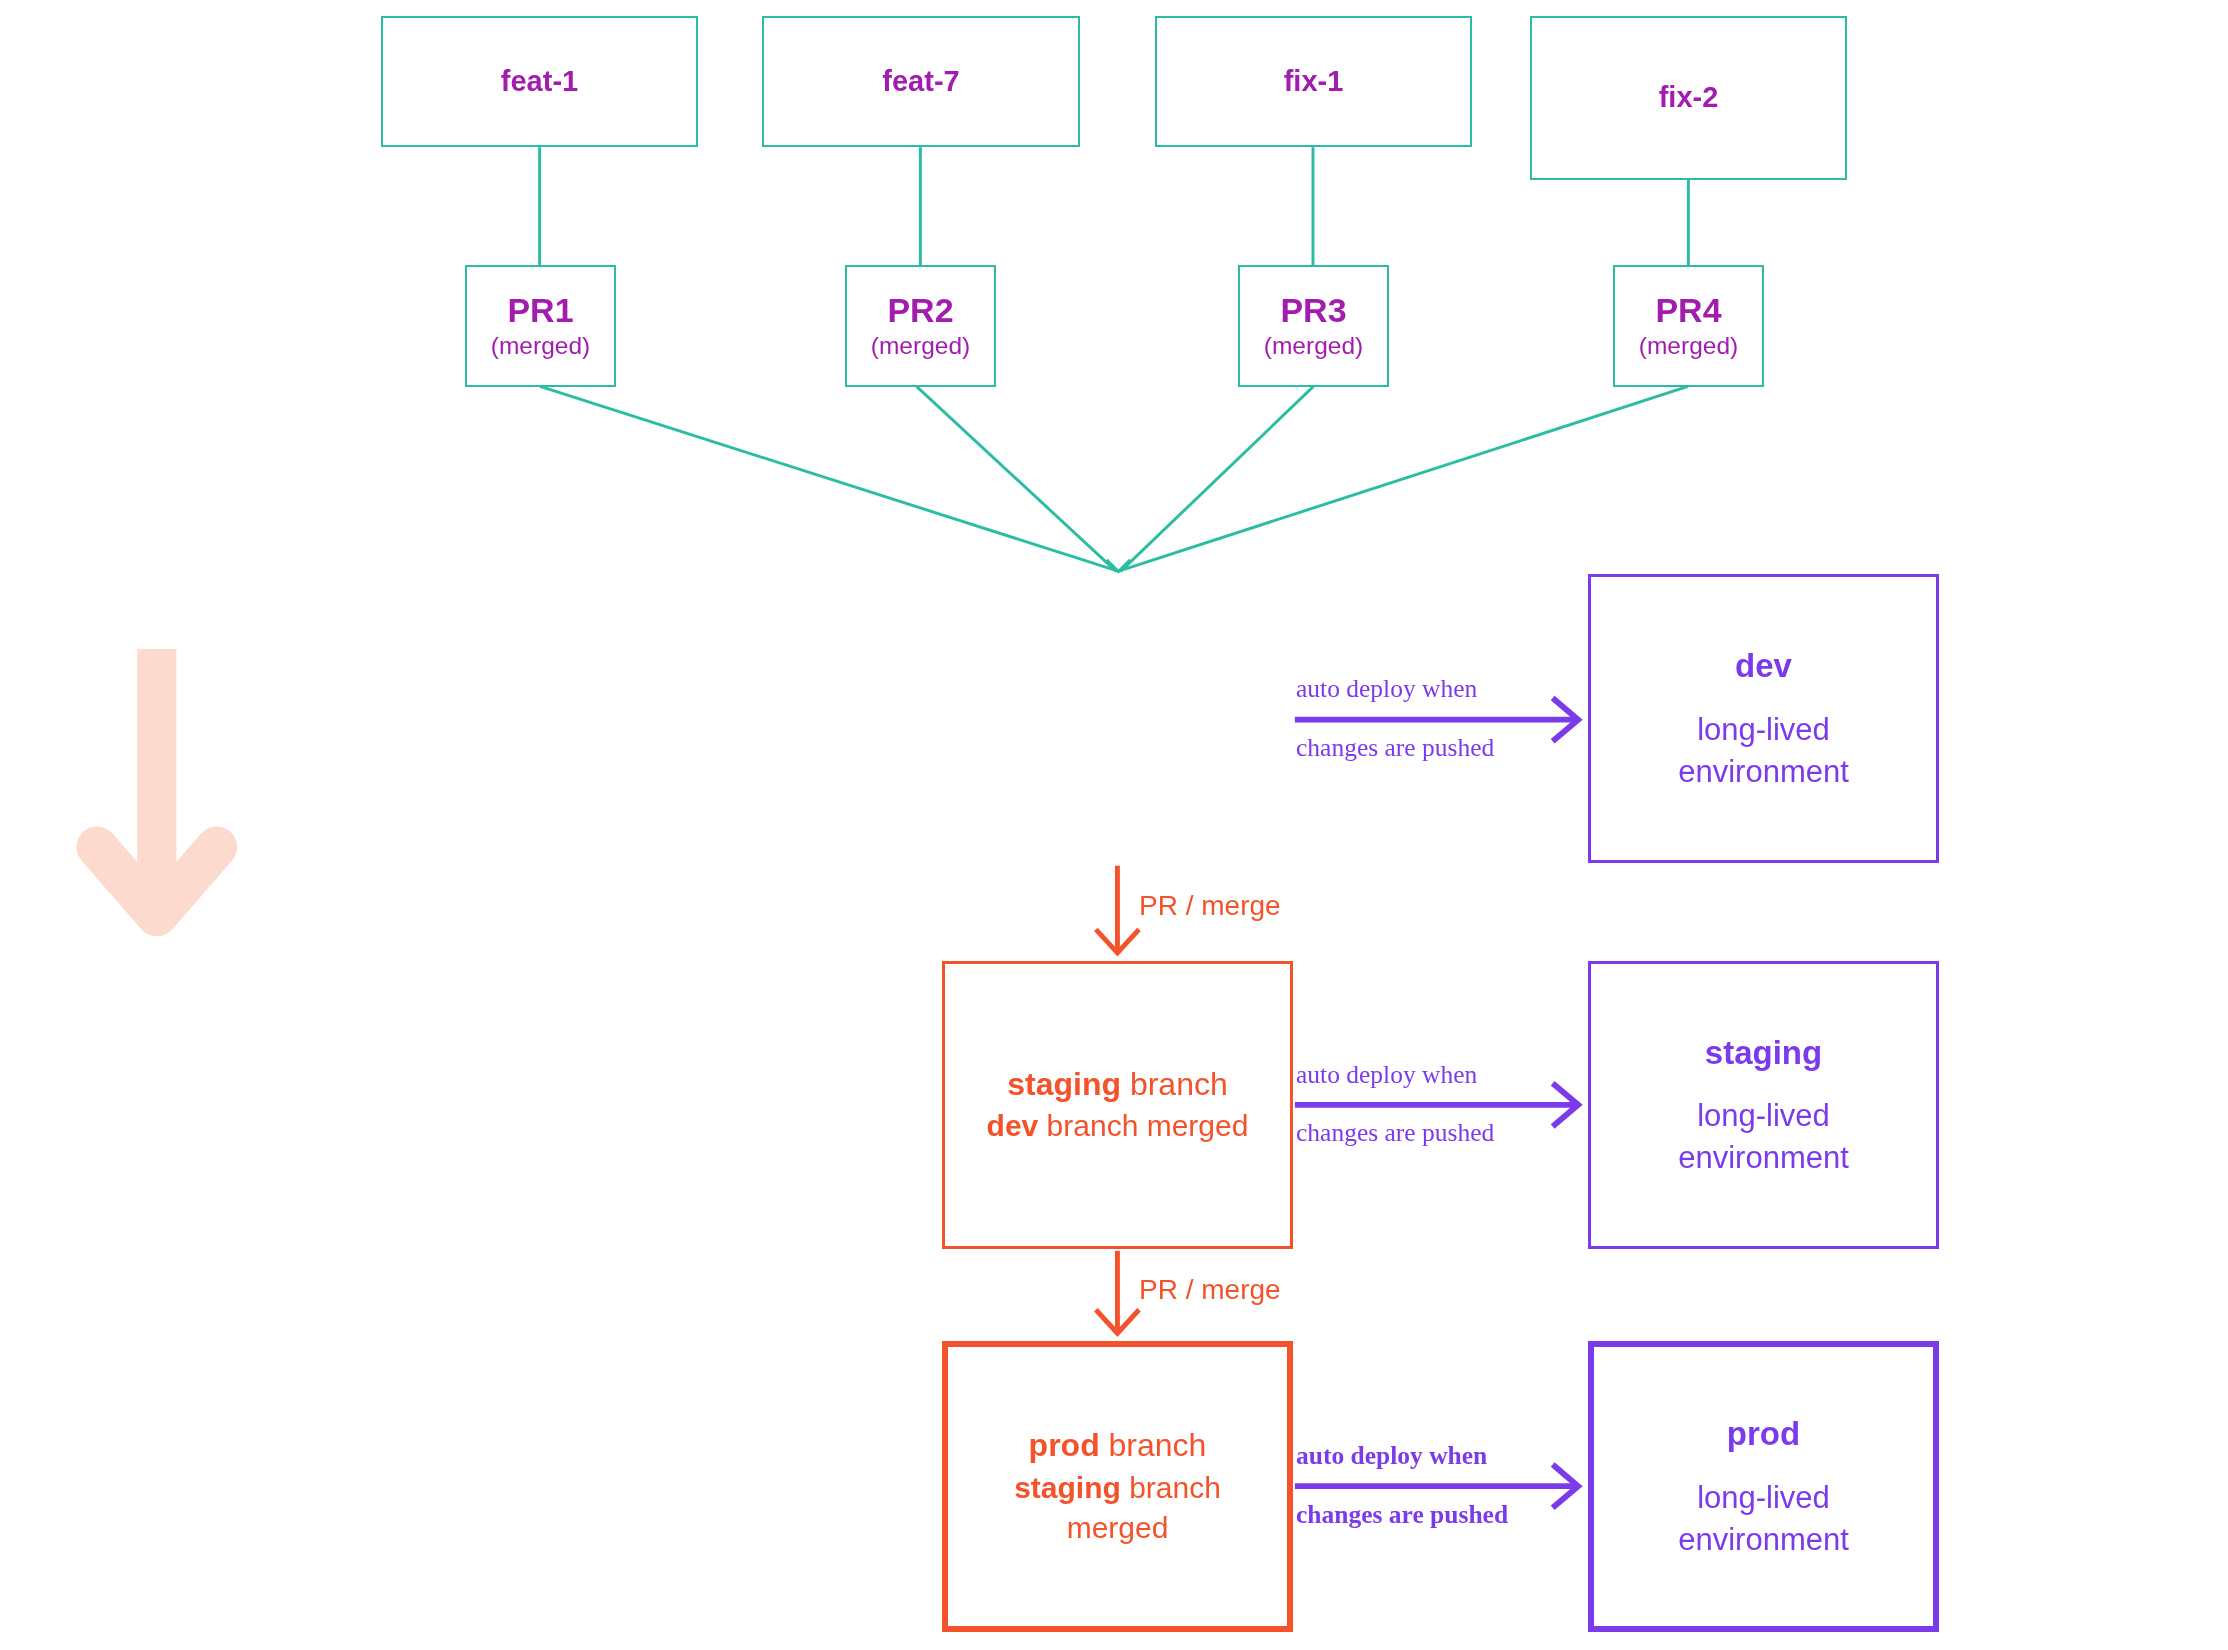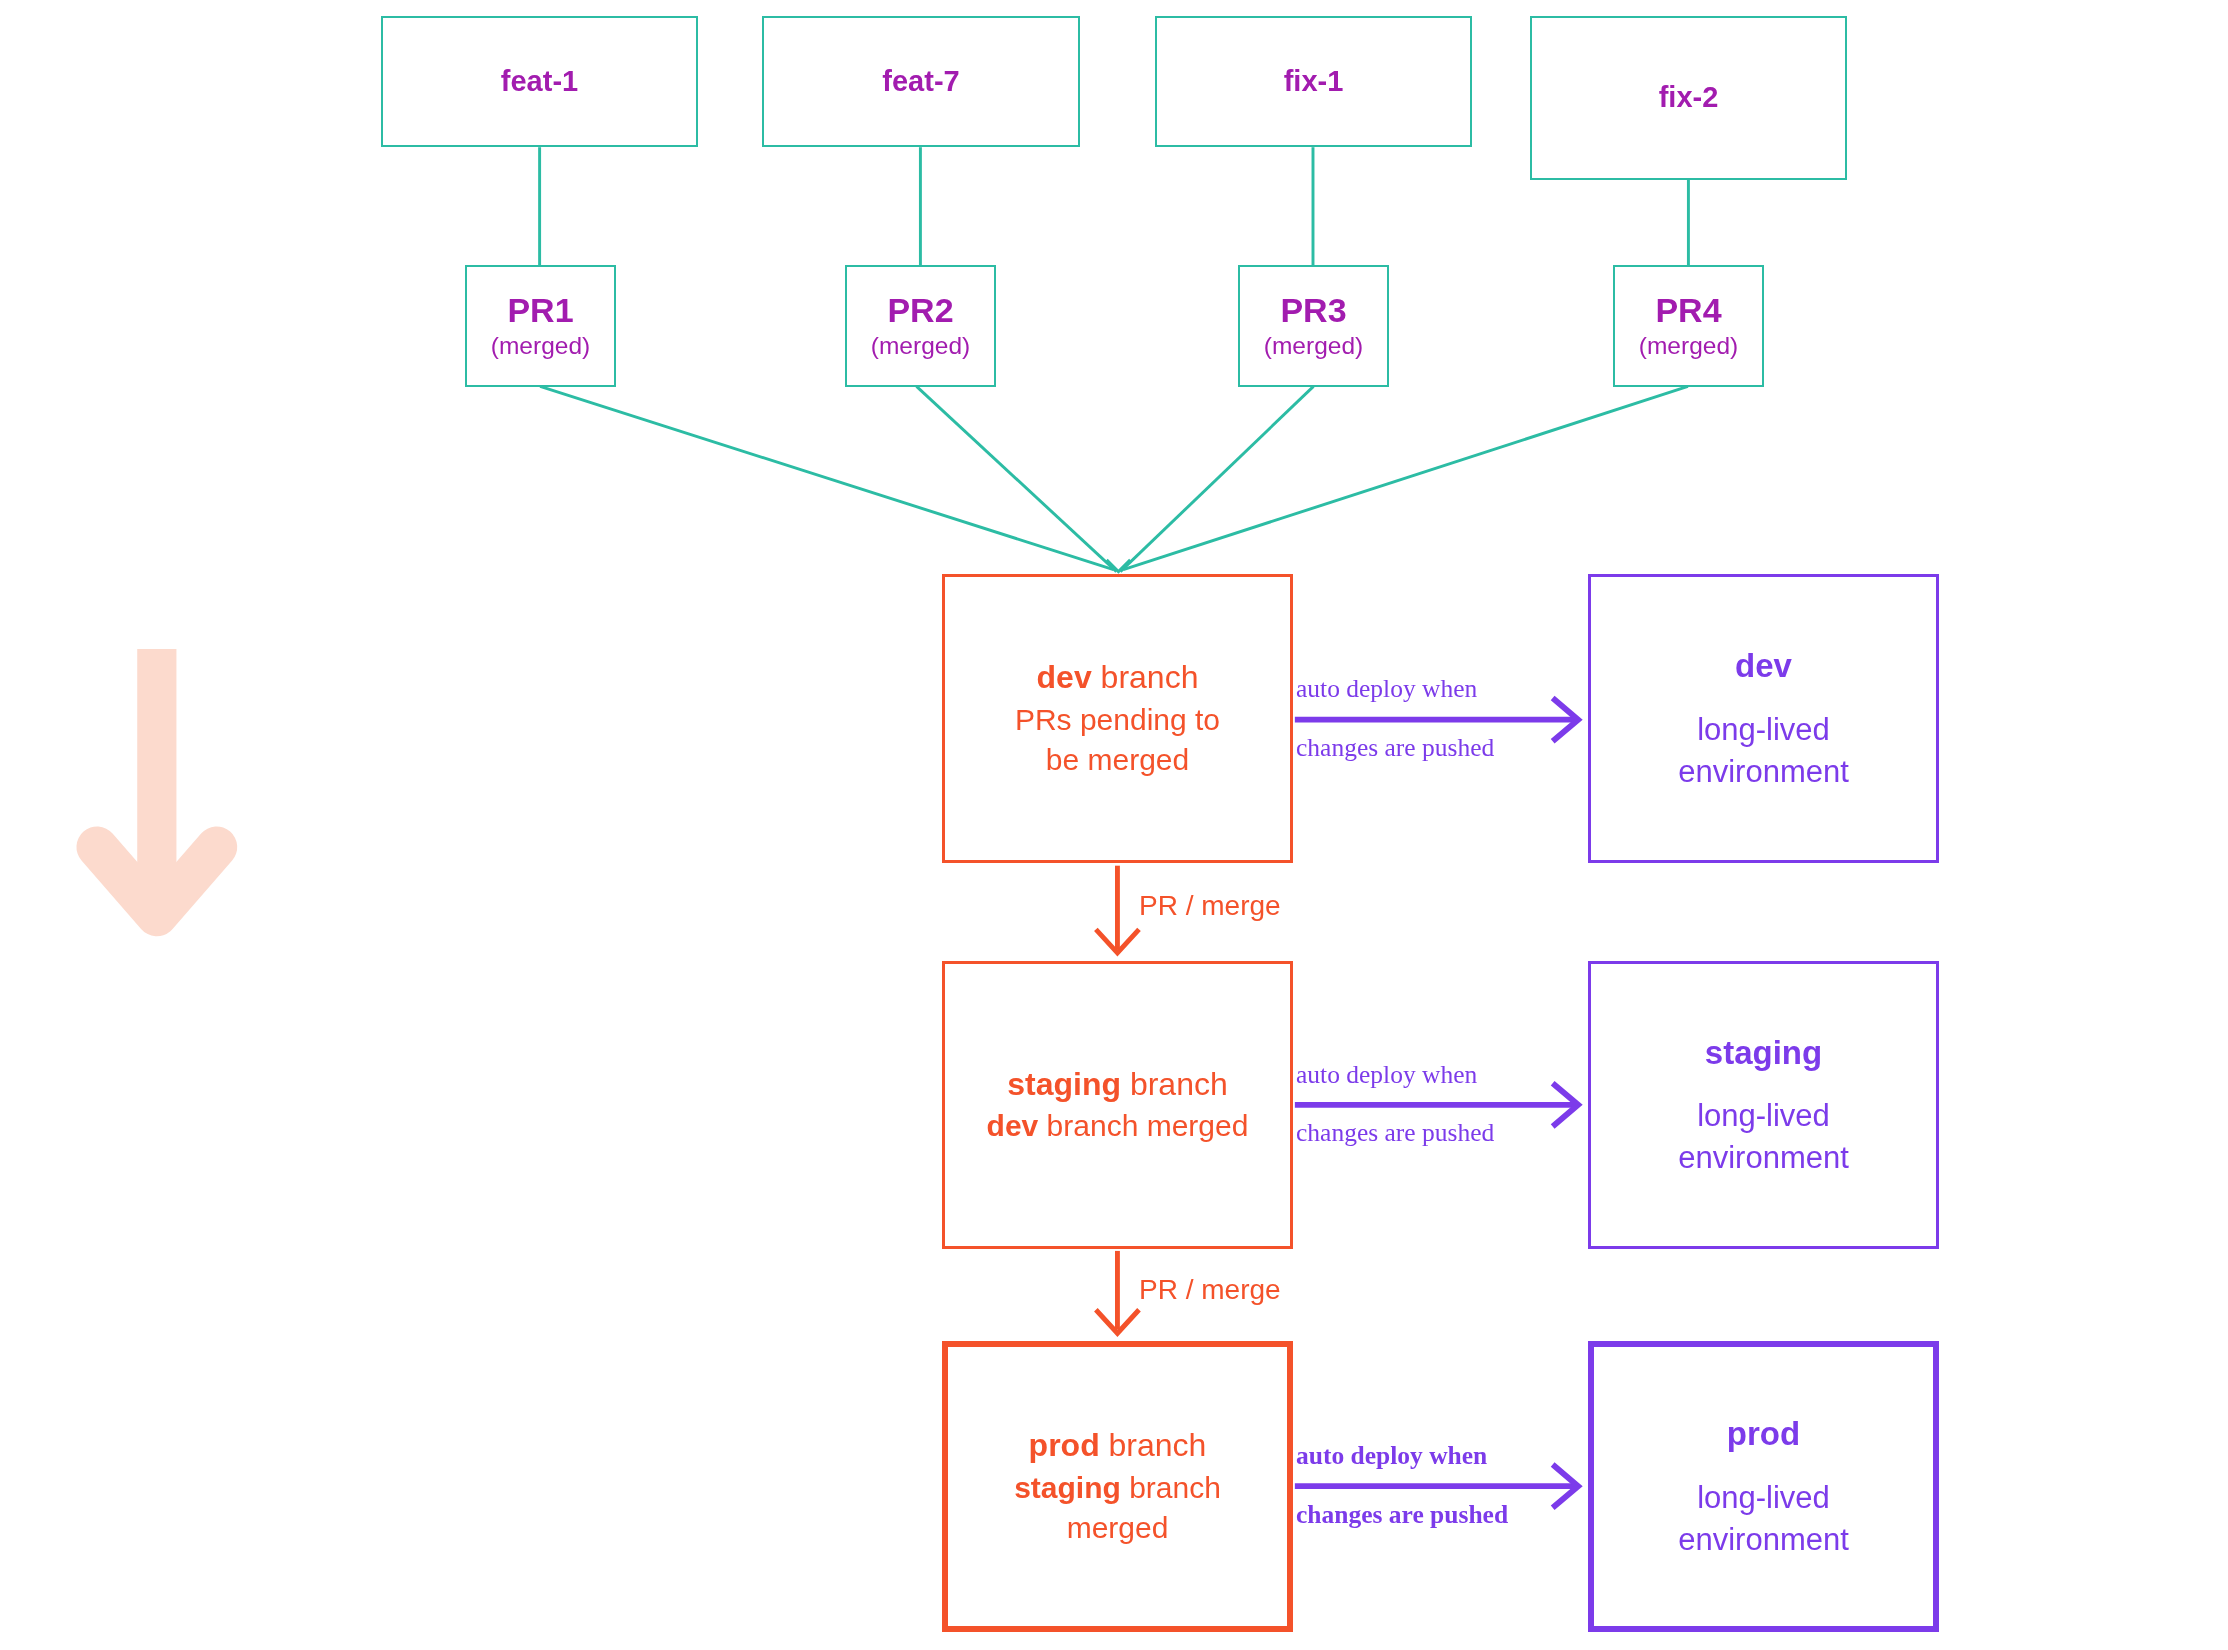--- a/index.html
+++ b/index.html
@@ -110,25 +110,20 @@
   </div>
   <div class="box teal-box" style="left:1238px;top:265px;width:151px;height:122px">
     <div class="pr-name">PR3</div>
     <div class="pr-status">(merged)</div>
   </div>
   <div class="box teal-box" style="left:1613px;top:265px;width:151px;height:122px">
     <div class="pr-name">PR4</div>
     <div class="pr-status">(merged)</div>
   </div>
 
-  <div class="box orange-box" style="left:942px;top:574px;width:351px;height:289px">
-    <div class="branch-title"><b>dev</b><span> branch</span></div>
-    <div class="branch-sub"><b></b><span>PRs pending to
-be merged</span></div>
-  </div>
   <div class="box purple-box" style="left:1588px;top:574px;width:351px;height:289px">
     <div class="env-name">dev</div>
     <div class="env-desc">long-lived
 environment</div>
   </div>
   <div class="deploy-label" style="top:674px">auto deploy when</div>
   <div class="deploy-label" style="top:733px">changes are pushed</div>
   <div class="merge-label" style="left:1139px;top:890px">PR / merge</div>
 
   <div class="box orange-box" style="left:942px;top:961px;width:351px;height:288px">

